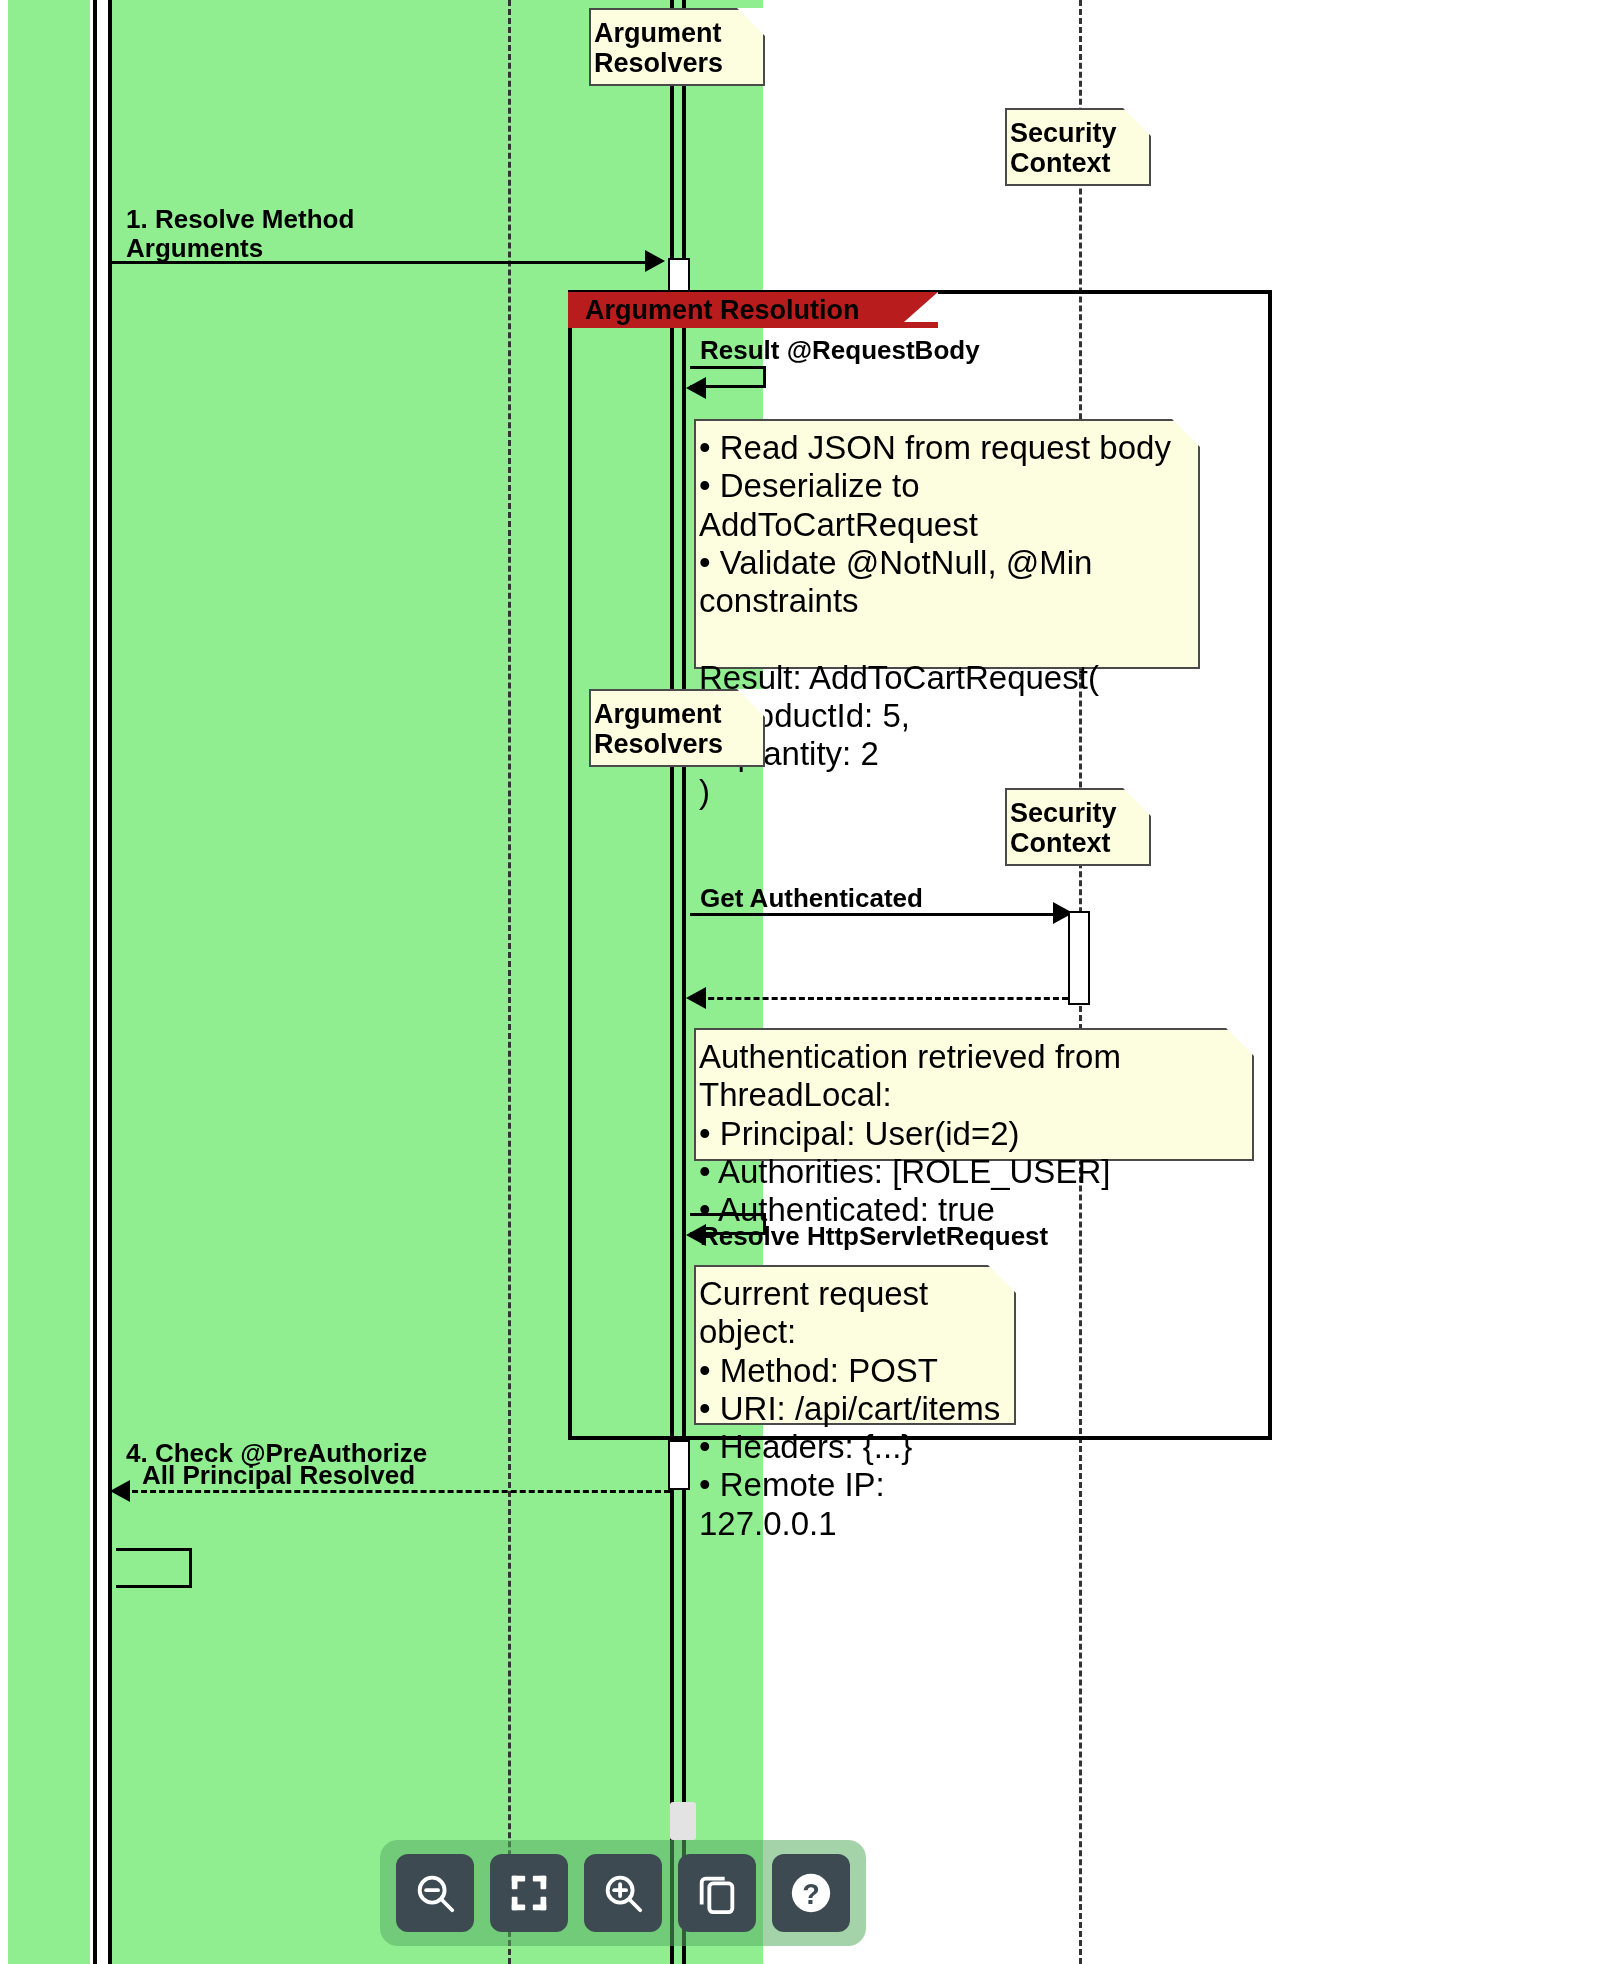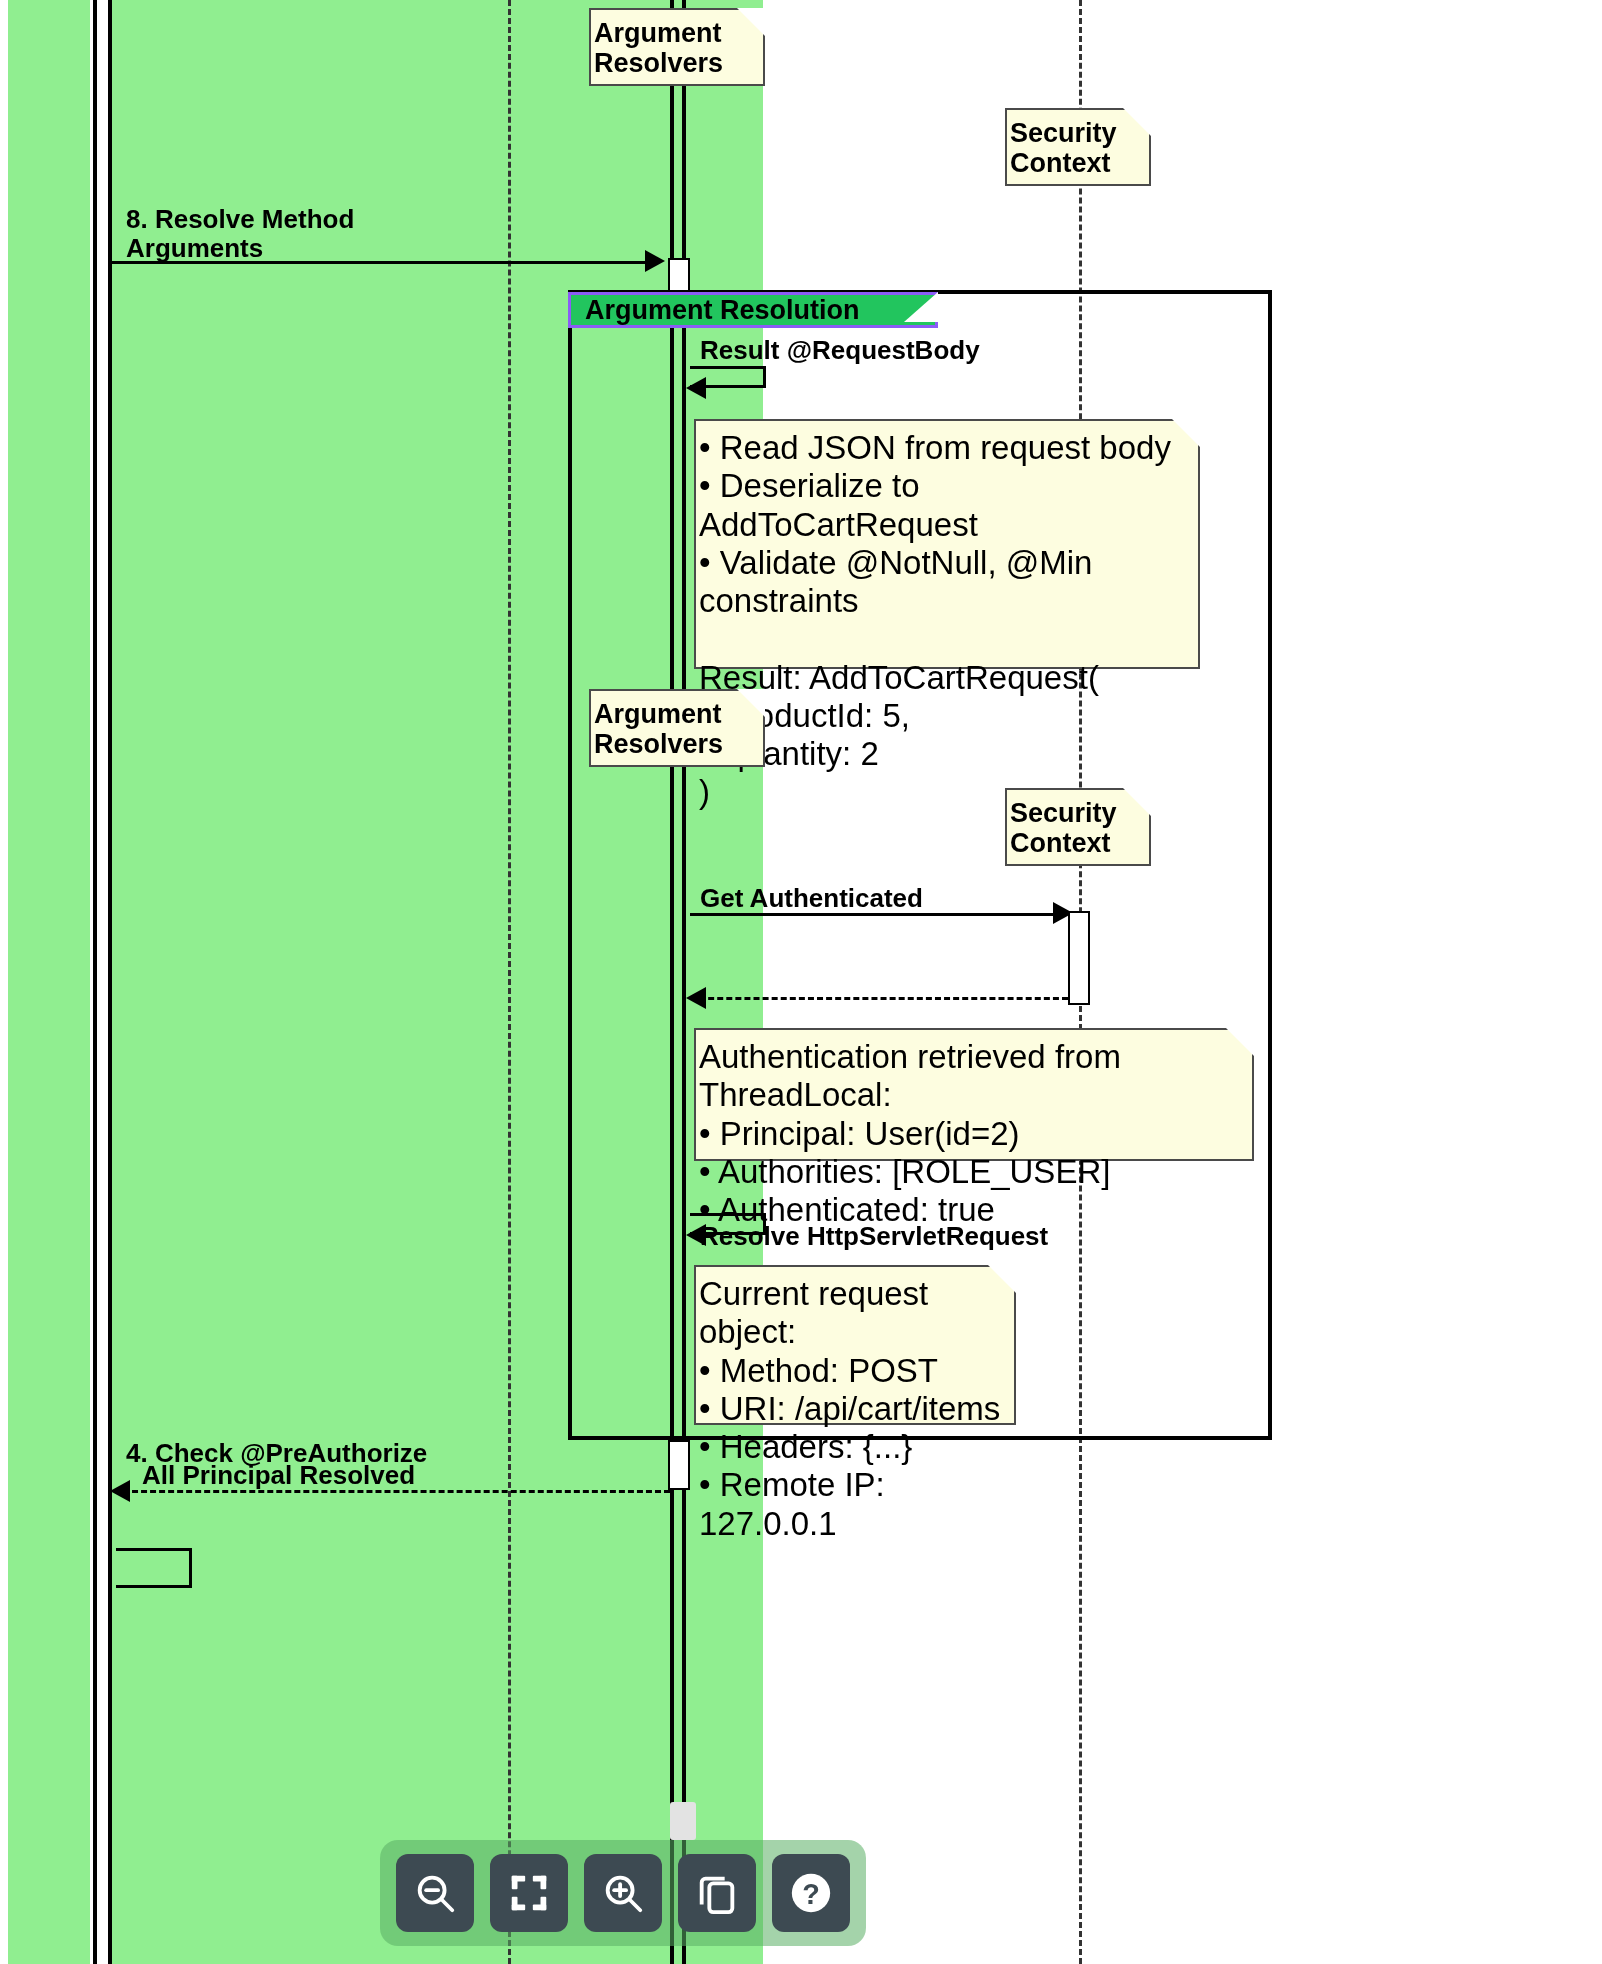--- a/index.html
+++ b/index.html
@@ -33,21 +33,21 @@
         border-left:20px solid #000;}
   .arrowhead-l{position:absolute;width:0;height:0;
         border-top:11px solid transparent;border-bottom:11px solid transparent;
         border-right:20px solid #000;}
 
   
   .activation{position:absolute;background:#ffffff;border:2px solid #000;box-sizing:border-box;}
 
   
   .fragment{position:absolute;border:4px solid #000;box-sizing:border-box;background:transparent;}
-  .frag-tab{position:absolute;background:#22c55e;border:3px solid #8b5cf6;box-sizing:border-box;
+  .frag-tab{position:absolute;background:#b91c1c;border:3px solid #b91c1c;box-sizing:border-box;
         display:flex;align-items:center;}
   .frag-tab-text{font-weight:bold;font-size:27px;color:#000;padding-left:14px;padding-right:40px;}
   .frag-tab-notch{position:absolute;top:-3px;right:-3px;width:34px;height:100%;
         background:#ffffff;clip-path:polygon(100% 0,100% 100%,0 100%);}
 
   
   .selfcall{position:absolute;border:3px solid #000;border-left:none;box-sizing:border-box;}
 
   
   #toolbar{position:absolute;display:flex;align-items:center;gap:16px;
@@ -85,21 +85,21 @@
   </div>
 
   <div class="note" style="left:1005px;top:108px;width:146px;height:78px;">
     <div class="note-fold-clip"></div>
     <div class="note-inner">
       <div class="note-title" style="white-space:pre;">Security
 Context</div>
     </div>
   </div>
 
-  <div class="msg-label" style="left:126px;top:205px;">8. Resolve Method
+  <div class="msg-label" style="left:126px;top:205px;">1. Resolve Method
 Arguments</div>
   <div class="arrow-line" style="left:112px;top:261px;width:540px;"></div>
   <div class="arrowhead-r" style="left:645px;top:250px;"></div>
 
   <div class="activation" style="left:668px;top:258px;width:22px;height:34px;background:#ffffff;"></div>
 
   <div class="fragment" style="left:568px;top:290px;width:704px;height:1150px;"></div>
   <div class="frag-tab" style="left:568px;top:292px;width:370px;height:36px;">
     <span class="frag-tab-text">Argument Resolution</span>
     <span class="frag-tab-notch"></span>

